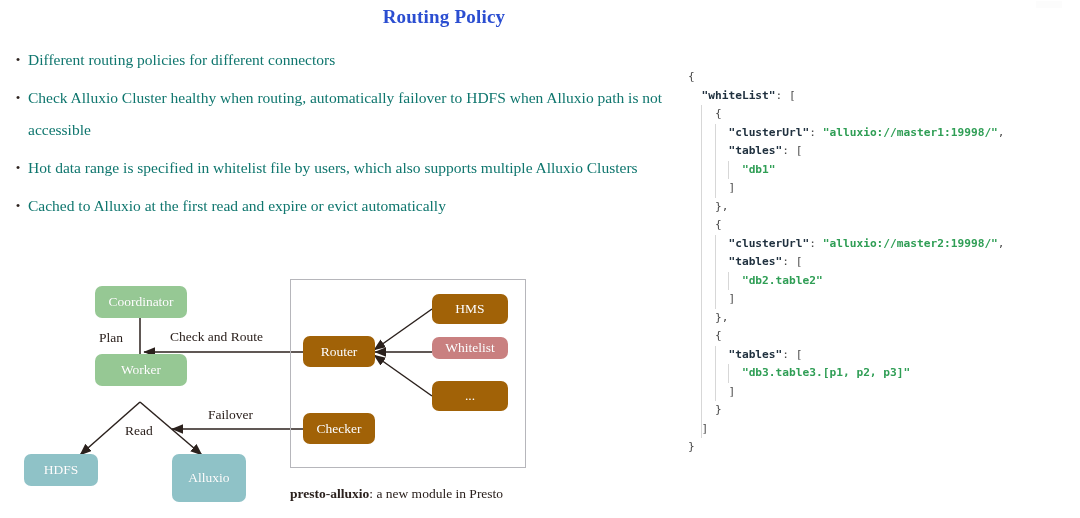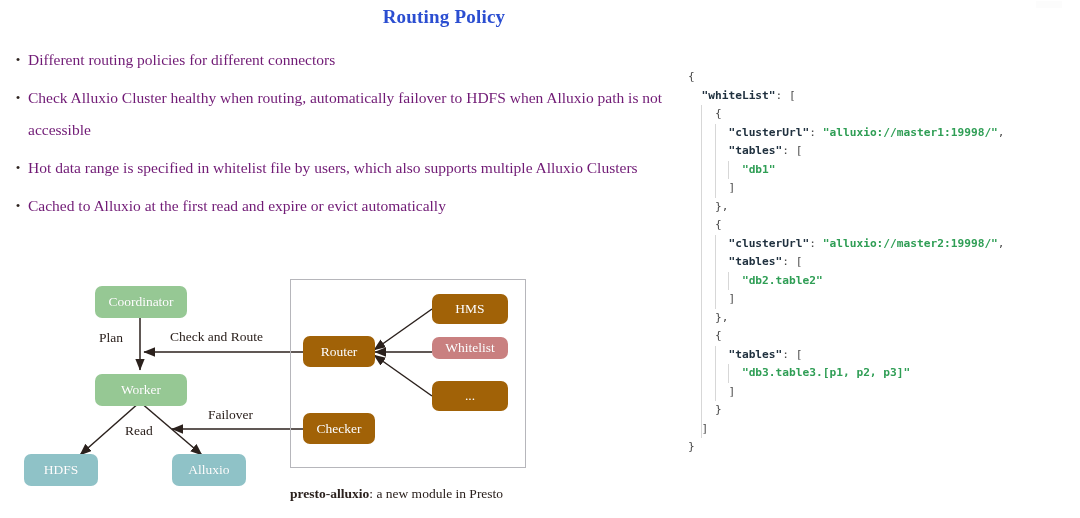--- a/index.html
+++ b/index.html
@@ -48,21 +48,21 @@
     text-align: center;
     font-size: 13px;
     line-height: 32px;
     color: #2b211d;
   }
   .bullet-text {
     flex: 1 1 auto;
     font-family: "Liberation Serif", serif;
     font-size: 15.5px;
     line-height: 32px;
-    color: #701a75;
+    color: #0f766e;
   }
 
   
   #json-panel {
     position: absolute;
     left: 688px;
     top: 68px;
     width: 384px;
     font-family: "DejaVu Sans Mono", monospace;
     font-size: 11.2px;
@@ -200,23 +200,23 @@
     <line x1="432" y1="51" x2="374" y2="92" stroke="#2b211d" stroke-width="1.5" marker-end="url(#ah)"></line>
 
     <line x1="432" y1="94" x2="375" y2="94" stroke="#2b211d" stroke-width="1.5" marker-end="url(#ah)"></line>
 
     <line x1="432" y1="138" x2="374" y2="97" stroke="#2b211d" stroke-width="1.5" marker-end="url(#ah)"></line>
   </svg>
 
   <div id="module-frame"></div>
 
   <div class="node n-green" style="left:95px;  top:28px;  width:92px;  height:32px;">Coordinator</div>
-  <div class="node n-green" style="left:95px;  top:116px; width:92px;  height:32px;">Worker</div>
+  <div class="node n-green" style="left:95px;  top:96px; width:92px;  height:32px;">Worker</div>
   <div class="node n-teal" style="left:24px;  top:196px; width:74px;  height:32px;">HDFS</div>
-  <div class="node n-teal" style="left:172px; top:196px; width:74px;  height:32px;">Alluxio</div>
+  <div class="node n-teal" style="left:172px; top:196px; width:74px;  height:48px;">Alluxio</div>
 
   <div class="node n-purple" style="left:303px; top:78px;  width:72px;  height:31px;">Router</div>
   <div class="node n-purple" style="left:303px; top:155px; width:72px;  height:31px;">Checker</div>
 
   <div class="node n-purple" style="left:432px; top:36px;  width:76px;  height:30px;">HMS</div>
   <div class="node n-red" style="left:432px; top:79px;  width:76px;  height:22px;">Whitelist</div>
   <div class="node n-purple" style="left:432px; top:123px; width:76px;  height:30px;">...</div>
 
   <div class="edge-label" style="left:99px; top:72px;">Plan</div>
   <div class="edge-label" style="left:170px; top:71px;">Check and Route</div>

